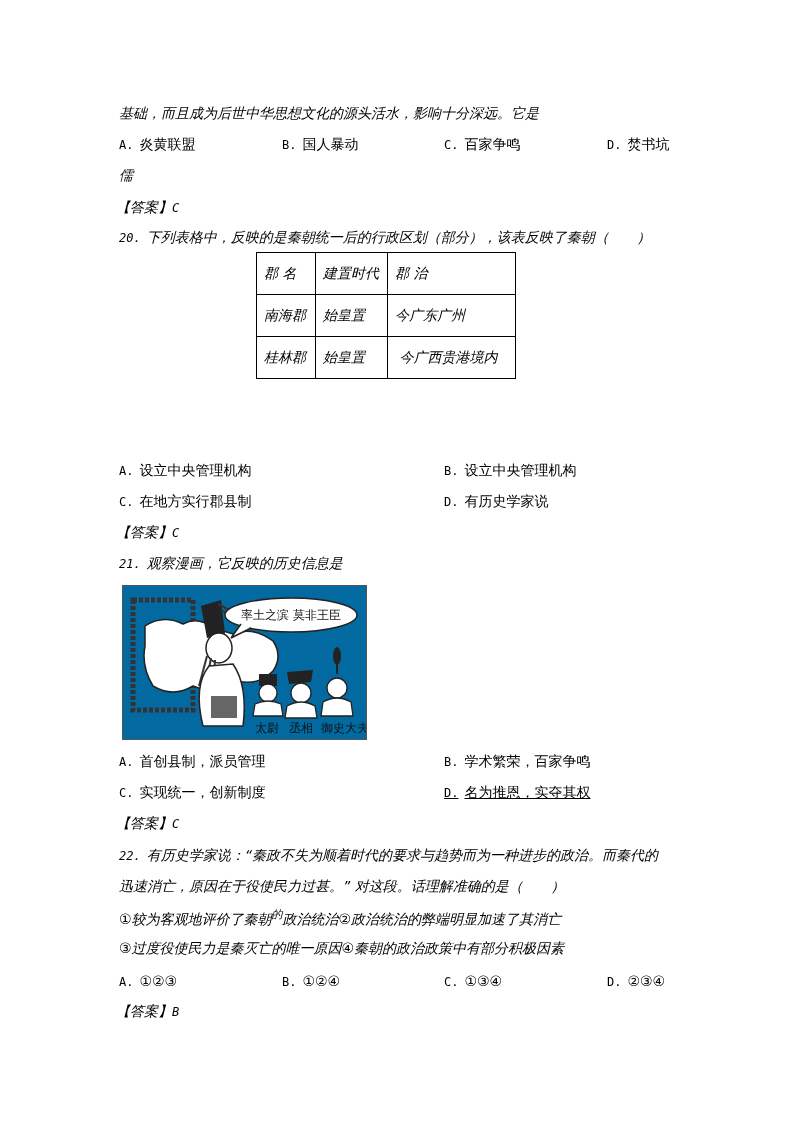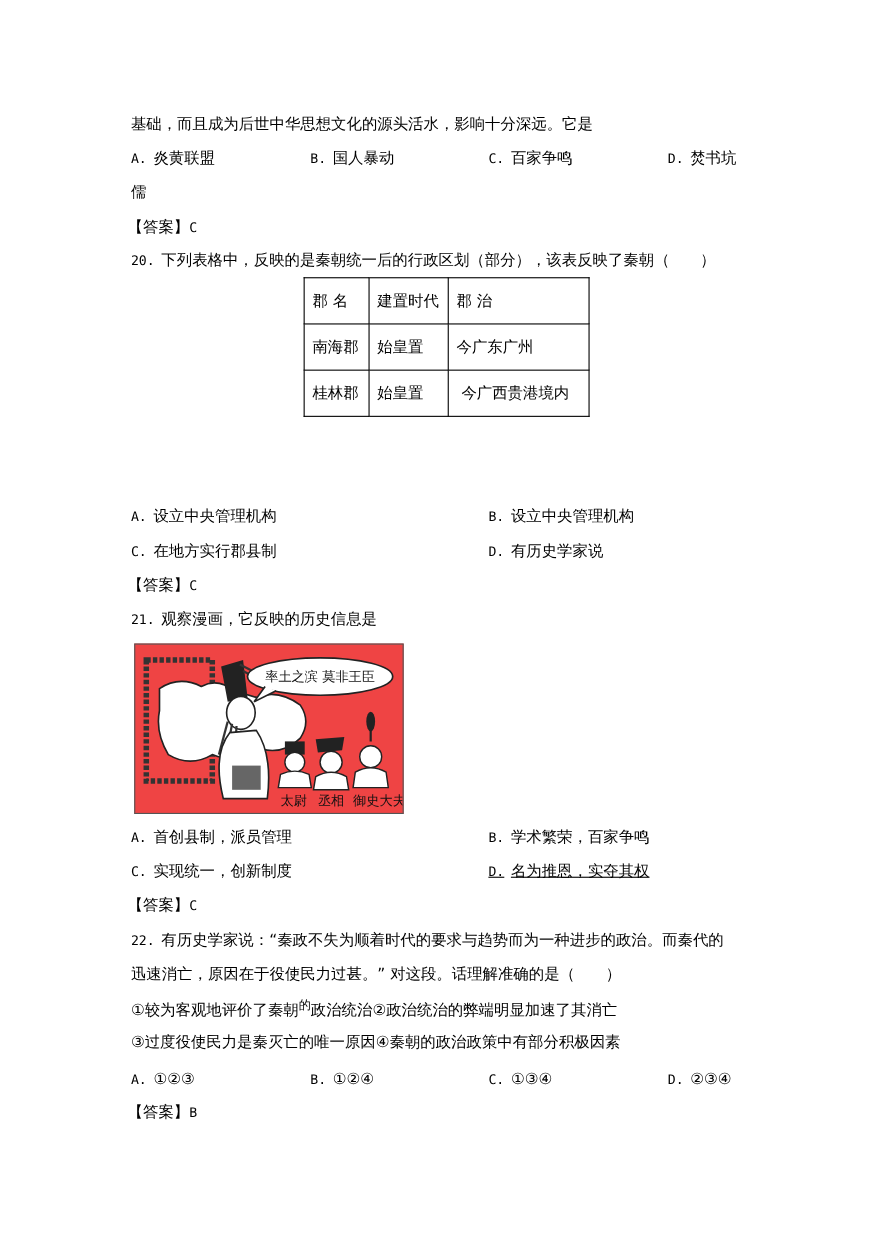--- a/index.html
+++ b/index.html
@@ -15,20 +15,21 @@
     font-family: "DejaVu Sans", "Liberation Sans", sans-serif;
     color: #000000;
     font-size: 14px;
   }
   .line {
     position: absolute;
     left: 119px;
     white-space: nowrap;
     font-size: 14px;
     line-height: 18px;
+    font-style: italic;
   }
   .opt {
     position: absolute;
     white-space: nowrap;
     font-size: 14px;
     line-height: 18px;
   }
   .opt .letter {
     font-family: "DejaVu Sans Mono", "Liberation Mono", monospace;
     font-size: 12px;
@@ -38,44 +39,45 @@
     font-family: "DejaVu Sans Mono", "Liberation Mono", monospace;
     font-size: 12px;
     margin-right: 6px;
   }
   .answer .ans-letter {
     font-family: "DejaVu Sans Mono", "Liberation Mono", monospace;
     font-size: 12px;
   }
   table.admin {
     position: absolute;
-    left: 276px;
+    left: 256px;
     top: 252px;
     border-collapse: collapse;
     font-size: 14px;
+    font-style: italic;
   }
   table.admin td {
     border: 1.5px solid #000;
     height: 41px;
     padding: 0 7px;
     vertical-align: middle;
     white-space: nowrap;
   }
   table.admin td.c1 { width: 44px; }
   table.admin td.c2 { width: 57px; }
   table.admin td.c3 { width: 113px; }
   .cartoon {
     position: absolute;
     left: 122px;
     top: 585px;
     width: 245px;
     height: 155px;
     border: 1.5px solid #555;
     box-sizing: border-box;
-    background: #ef4444;
+    background: #0369a1;
     overflow: hidden;
   }
   .cartoon svg { display: block; }
   .bubble-text {
     font-family: "DejaVu Serif", "Liberation Serif", serif;
     font-size: 12px;
   }
   .caption-text {
     font-family: "DejaVu Serif", "Liberation Serif", serif;
     font-size: 12px;

